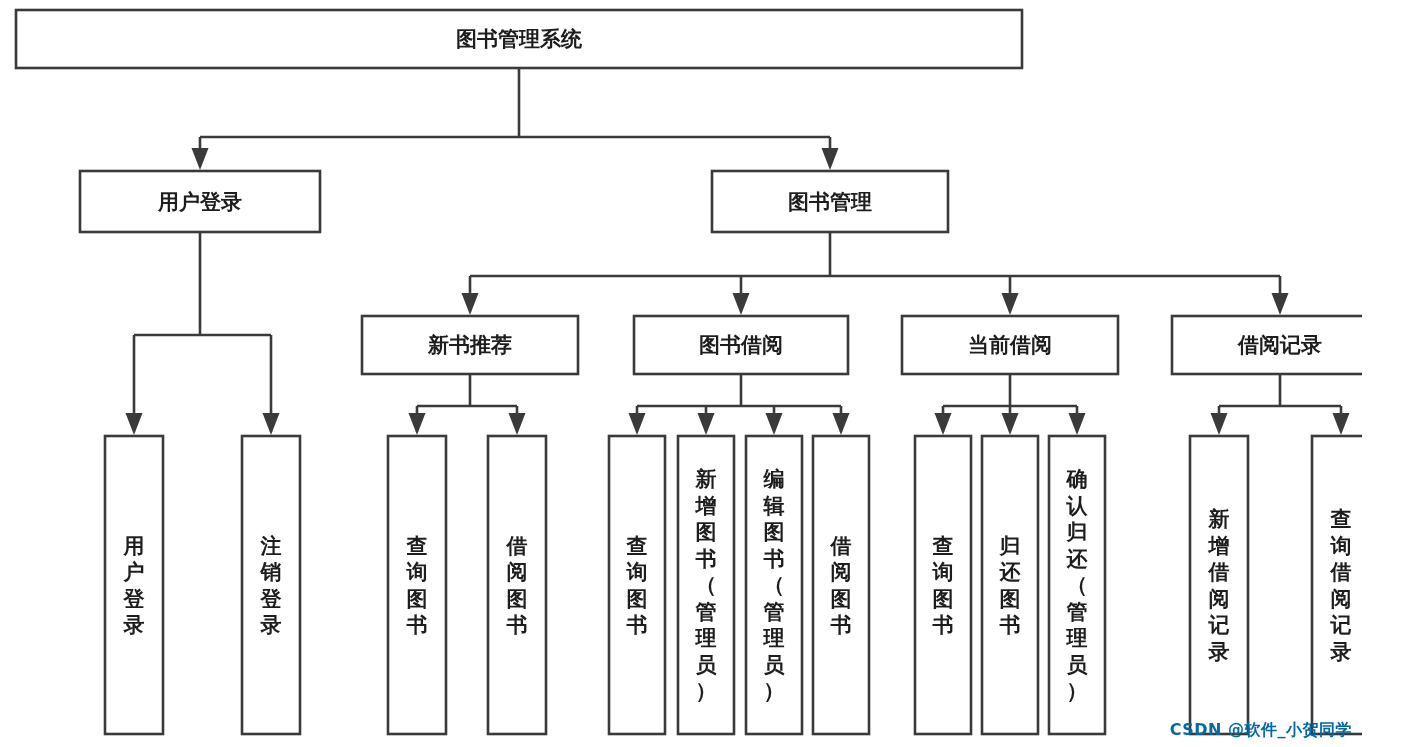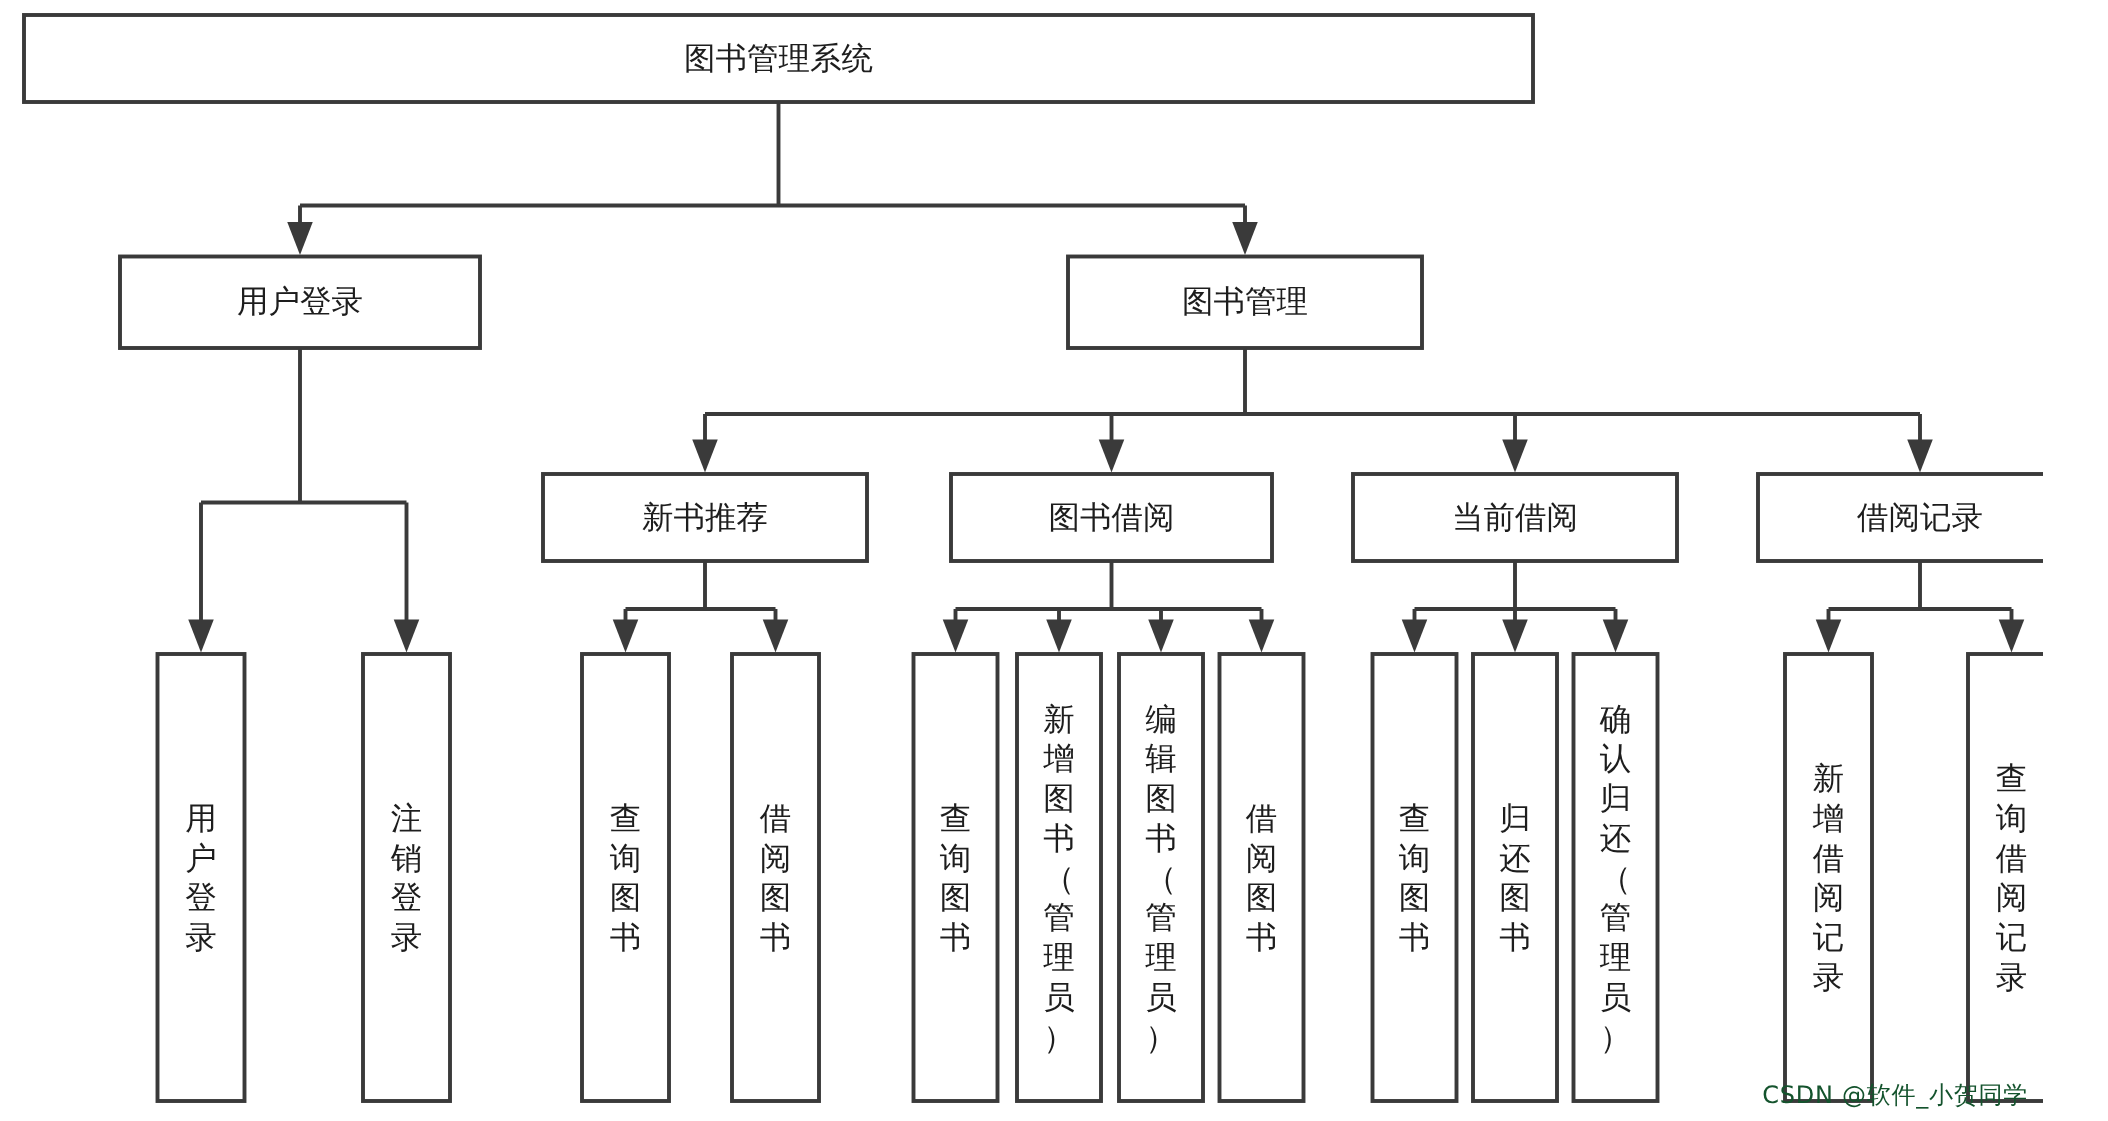--- a/index.html
+++ b/index.html
@@ -9,20 +9,21 @@
   }
   body {
     font-family: "DejaVu Sans", "Liberation Sans", sans-serif;
   }
   #diagram-root {
     position: relative;
     width: 1362px;
     height: 747px;
     background: #ffffff;
     overflow: hidden;
+    font-weight: bold;
   }
   svg#tree-svg {
     position: absolute;
     left: 0;
     top: 0;
     width: 1405px;
     height: 747px;
     display: block;
   }
   .node-box {
@@ -52,21 +53,21 @@
     font-family: "DejaVu Sans", "Liberation Sans", sans-serif;
     font-size: 21px;
     text-anchor: middle;
   }
   .watermark-text {
     position: absolute;
     right: 10px;
     bottom: 6px;
     font-family: "DejaVu Sans", "Liberation Sans", sans-serif;
     font-size: 16px;
-    color: #14532d;
+    color: #0369a1;
     white-space: nowrap;
     letter-spacing: 0.5px;
     pointer-events: none;
   }
 </style>
 </head>
 <body>
 
 <div id="diagram-root">
   <svg id="tree-svg" viewBox="0 0 1405 747" xmlns="http://www.w3.org/2000/svg">

